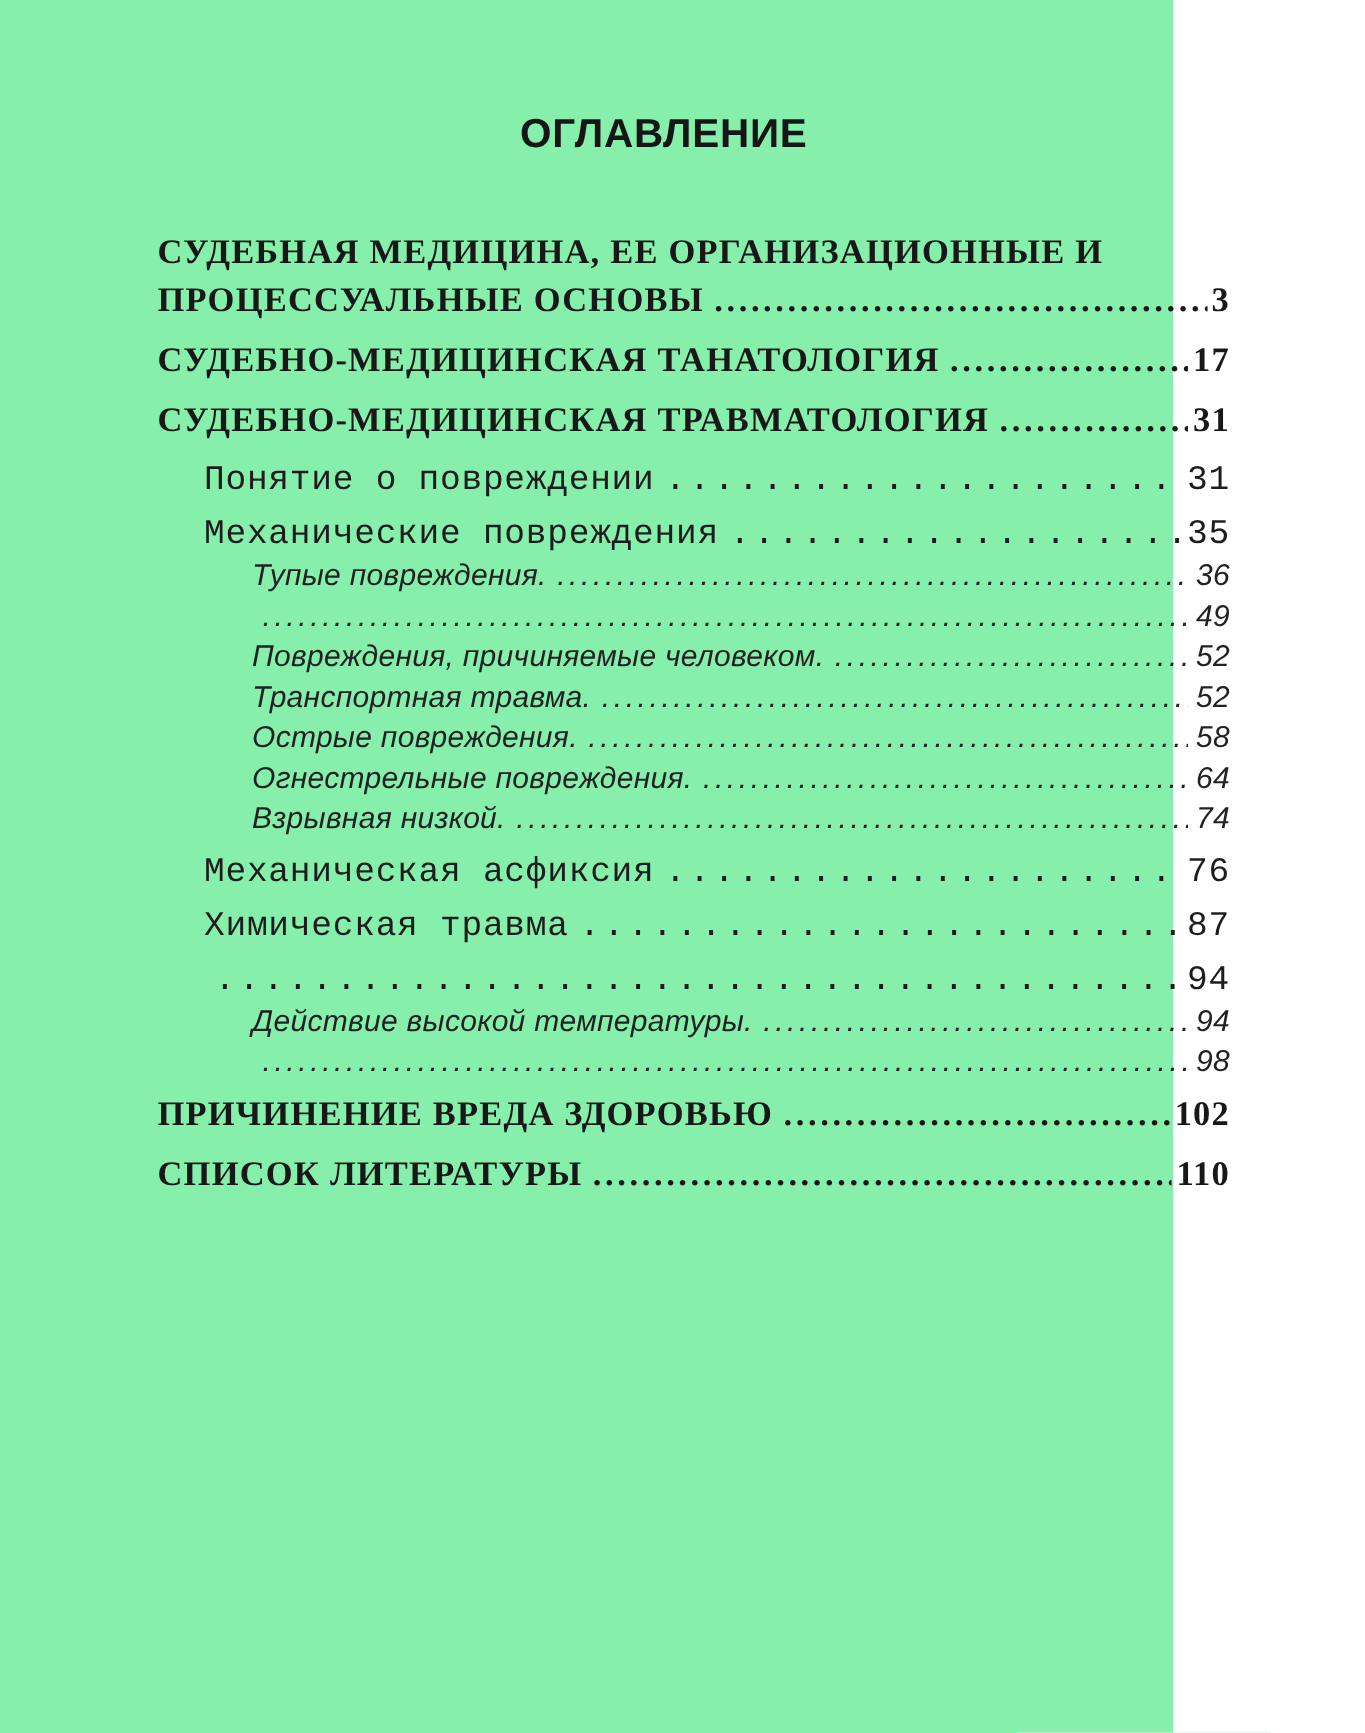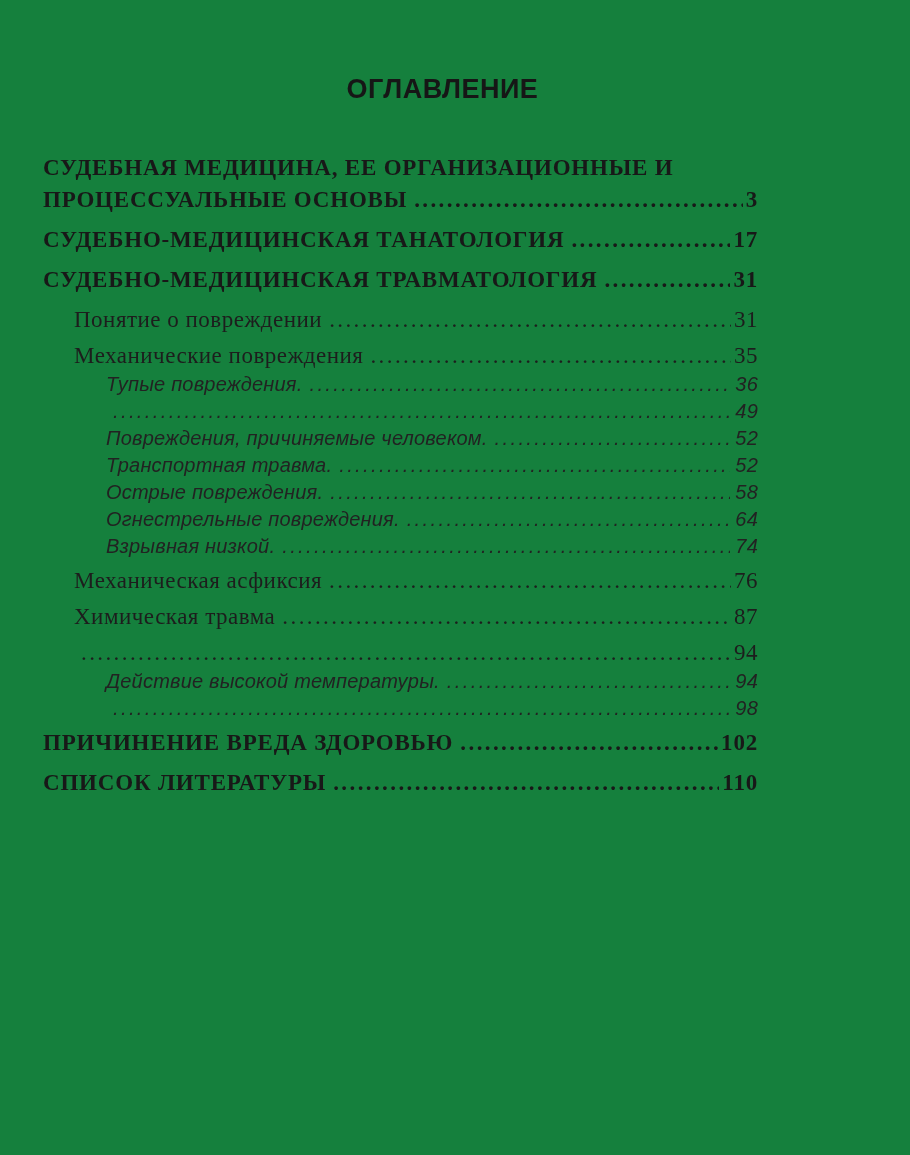--- a/index.html
+++ b/index.html
@@ -9,39 +9,39 @@
   }
   body {
     width: 910px;
     height: 1155px;
     overflow: hidden;
     font-family: "Liberation Serif", serif;
     color: #1c1c1c;
   }
   .page {
     position: relative;
-    width: 910px;
+    width: 782px;
     height: 1155px;
-    background: #15803d;
+    background: #86efac;
   }
   .title {
     font-family: "Liberation Sans", sans-serif;
     font-weight: bold;
     font-size: 27px;
     line-height: 34px;
     letter-spacing: 0.5px;
     text-align: center;
     color: #161616;
     margin: 0;
     padding-top: 72px;
     margin-left: 85px;
     width: 715px;
   }
   .toc {
-    margin-left: 43px;
+    margin-left: 105px;
     width: 715px;
     margin-top: 46px;
   }
   .entry { margin: 0; }
   .entry .line {
     display: flex;
     align-items: baseline;
     width: 100%;
   }
   .entry .text { white-space: nowrap; }
@@ -62,21 +62,21 @@
     font-family: "Liberation Serif", serif;
     font-weight: bold;
     font-size: 23px;
     line-height: 32px;
     letter-spacing: 0.8px;
     margin-top: 8px;
     color: #181818;
   }
   
   .entry.l2 {
-    font-family: Liberation Serif, serif;
+    font-family: Liberation Mono, monospace;
     font-size: 23px;
     line-height: 24px;
     letter-spacing: 0.5px;
     margin-top: 12px;
     padding-left: 31px;
     color: #1d1d1d;
   }
   
   .entry.l3 {
     font-family: "Liberation Sans", sans-serif;

